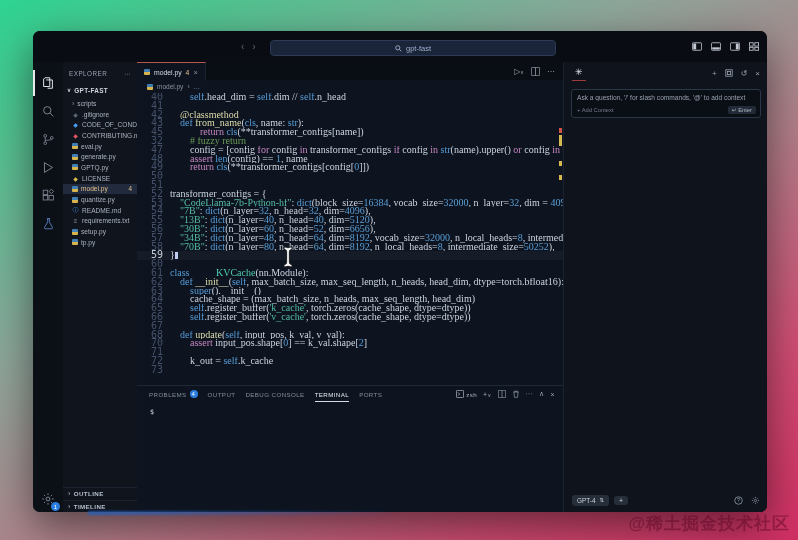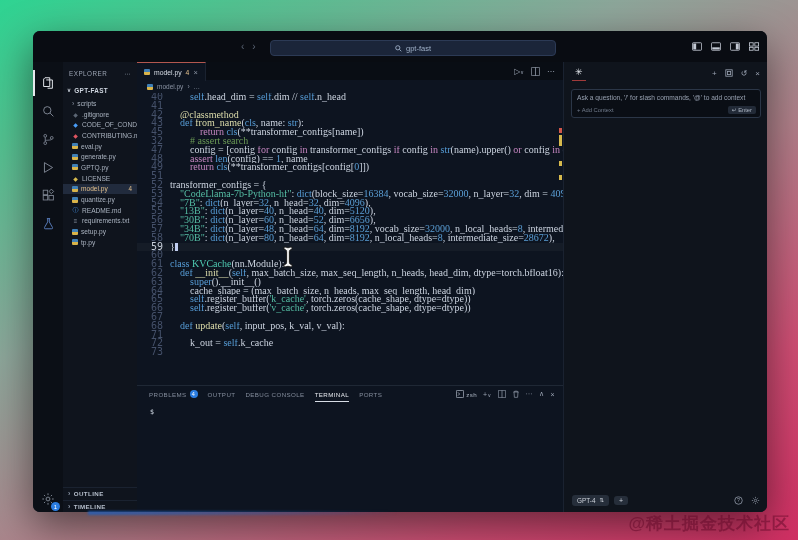--- a/index.html
+++ b/index.html
@@ -49,21 +49,21 @@
   
   .code{position:absolute;left:0;top:31px;width:426px;height:292px;overflow:hidden;
         font-family:"DejaVu Sans Mono",monospace;font-size:10px;line-height:8.8px;}
   .cline{display:flex;height:8.8px;white-space:pre;}
   .cline.current{background:rgba(255,255,255,.035);}
   .gut{flex:0 0 26px;text-align:right;padding-right:7px;color:#45516a;}
   .cline.current .gut{color:#c6cdd8;}
   .ctext{color:#ccd4e0;overflow:hidden;white-space:pre;font-family:Liberation Serif, serif;}
   .tk-kw{color:#c586c0;} .tk-dk{color:#569cd6;} .tk-bi{color:#569cd6;}
   .tk-str{color:#55bda4;} .tk-num{color:#5b9fd6;} .tk-com{color:#6a9955;}
-  .tk-dec{color:#dcdcaa;} .tk-fn{color:#dcdcaa;} .tk-cls{color:#4ec9b0;}
+  .tk-dec{color:#dcdcaa;} .tk-fn{color:#dcdcaa;} .tk-cls{color:#4ec9b0;margin-left:24px;}
   .blockcursor{display:inline-block;width:3.5px;height:7.5px;background:#c0cdf0;vertical-align:-1px;}
   .ruler-mark{position:absolute;width:3px;right:1px;}
   
   .panel{position:absolute;left:0;top:323px;width:426px;height:127px;background:#0d1420;border-top:1px solid #1f2835;}
   .ptabs{height:16px;display:flex;align-items:center;gap:10px;padding-left:12px;color:#848d9c;font-size:6.2px;letter-spacing:.4px;}
   .ptab{display:flex;align-items:center;gap:3px;height:16px;}
   .ptab.active{color:#e6e9ee;box-shadow:inset 0 -1px 0 #d7dde6;}
   .pbadge{min-width:8px;height:8px;border-radius:4px;background:#2b7de0;color:#fff;font-size:5.5px;display:flex;align-items:center;justify-content:center;}
   .ptab-actions{margin-left:auto;display:flex;align-items:center;gap:6px;padding-right:8px;color:#9aa3b2;font-size:7px;}
   .shell-label{font-size:6.2px;color:#aab3c0;display:flex;gap:2px;align-items:center;}
@@ -278,42 +278,44 @@
       <span>model.py</span>
       <span>›</span>
       <span>…</span>
     </div>
     <div class="code" id="code-area">
         <div class="cline"><span class="gut">40</span><span class="ctext">        <span class="tk-bi">self</span>.head_dim = <span class="tk-bi">self</span>.dim // <span class="tk-bi">self</span>.n_head</span></div>
         <div class="cline"><span class="gut">41</span><span class="ctext"></span></div>
         <div class="cline"><span class="gut">42</span><span class="ctext">    <span class="tk-dec">@classmethod</span></span></div>
         <div class="cline"><span class="gut">43</span><span class="ctext">    <span class="tk-dk">def</span> <span class="tk-fn">from_name</span>(<span class="tk-bi">cls</span>, name: <span class="tk-bi">str</span>):</span></div>
         <div class="cline"><span class="gut">45</span><span class="ctext">            <span class="tk-kw">return</span> <span class="tk-bi">cls</span>(**transformer_configs[name])</span></div>
-        <div class="cline"><span class="gut">32</span><span class="ctext">        <span class="tk-com"># assert search</span></span></div>
+        <div class="cline"><span class="gut">32</span><span class="ctext">        <span class="tk-com"># fuzzy return</span></span></div>
         <div class="cline"><span class="gut">47</span><span class="ctext">        config = [config <span class="tk-kw">for</span> config <span class="tk-kw">in</span> transformer_configs <span class="tk-kw">if</span> config <span class="tk-kw">in</span> <span class="tk-bi">str</span>(name).upper() <span class="tk-kw">or</span> config <span class="tk-kw">in</span> (name)]</span></div>
         <div class="cline"><span class="gut">48</span><span class="ctext">        <span class="tk-kw">assert</span> <span class="tk-bi">len</span>(config) == <span class="tk-num">1</span>, name</span></div>
         <div class="cline"><span class="gut">49</span><span class="ctext">        <span class="tk-kw">return</span> <span class="tk-bi">cls</span>(**transformer_configs[config[<span class="tk-num">0</span>]])</span></div>
+        <div class="cline"><span class="gut">50</span><span class="ctext"></span></div>
         <div class="cline"><span class="gut">51</span><span class="ctext"></span></div>
         <div class="cline"><span class="gut">52</span><span class="ctext">transformer_configs = {</span></div>
         <div class="cline"><span class="gut">53</span><span class="ctext">    <span class="tk-str">"CodeLlama-7b-Python-hf"</span>: <span class="tk-bi">dict</span>(block_size=<span class="tk-num">16384</span>, vocab_size=<span class="tk-num">32000</span>, n_layer=<span class="tk-num">32</span>, dim = <span class="tk-num">4096</span>, rope_base=),</span></div>
         <div class="cline"><span class="gut">54</span><span class="ctext">    <span class="tk-str">"7B"</span>: <span class="tk-bi">dict</span>(n_layer=<span class="tk-num">32</span>, n_head=<span class="tk-num">32</span>, dim=<span class="tk-num">4096</span>),</span></div>
         <div class="cline"><span class="gut">55</span><span class="ctext">    <span class="tk-str">"13B"</span>: <span class="tk-bi">dict</span>(n_layer=<span class="tk-num">40</span>, n_head=<span class="tk-num">40</span>, dim=<span class="tk-num">5120</span>),</span></div>
         <div class="cline"><span class="gut">56</span><span class="ctext">    <span class="tk-str">"30B"</span>: <span class="tk-bi">dict</span>(n_layer=<span class="tk-num">60</span>, n_head=<span class="tk-num">52</span>, dim=<span class="tk-num">6656</span>),</span></div>
         <div class="cline"><span class="gut">57</span><span class="ctext">    <span class="tk-str">"34B"</span>: <span class="tk-bi">dict</span>(n_layer=<span class="tk-num">48</span>, n_head=<span class="tk-num">64</span>, dim=<span class="tk-num">8192</span>, vocab_size=<span class="tk-num">32000</span>, n_local_heads=<span class="tk-num">8</span>, intermediate_size=<span class="tk-num">22016</span>, rope_base=),</span></div>
-        <div class="cline"><span class="gut">58</span><span class="ctext">    <span class="tk-str">"70B"</span>: <span class="tk-bi">dict</span>(n_layer=<span class="tk-num">80</span>, n_head=<span class="tk-num">64</span>, dim=<span class="tk-num">8192</span>, n_local_heads=<span class="tk-num">8</span>, intermediate_size=<span class="tk-num">28672</span>),</span></div>
+        <div class="cline"><span class="gut">58</span><span class="ctext">    <span class="tk-str">"70B"</span>: <span class="tk-bi">dict</span>(n_layer=<span class="tk-num">80</span>, n_head=<span class="tk-num">64</span>, dim=<span class="tk-num">8192</span>, n_local_heads=<span class="tk-num">8</span>, intermediate_size=<span class="tk-num">50252</span>),</span></div>
         <div class="cline current"><span class="gut">59</span><span class="ctext">}<span class="blockcursor"></span></span></div>
         <div class="cline"><span class="gut">60</span><span class="ctext"></span></div>
         <div class="cline"><span class="gut">61</span><span class="ctext"><span class="tk-dk">class</span> <span class="tk-cls">KVCache</span>(nn.Module):</span></div>
         <div class="cline"><span class="gut">62</span><span class="ctext">    <span class="tk-dk">def</span> <span class="tk-fn">__init__</span>(<span class="tk-bi">self</span>, max_batch_size, max_seq_length, n_heads, head_dim, dtype=torch.bfloat16):</span></div>
         <div class="cline"><span class="gut">63</span><span class="ctext">        <span class="tk-bi">super</span>().__init__()</span></div>
         <div class="cline"><span class="gut">64</span><span class="ctext">        cache_shape = (max_batch_size, n_heads, max_seq_length, head_dim)</span></div>
         <div class="cline"><span class="gut">65</span><span class="ctext">        <span class="tk-bi">self</span>.register_buffer(<span class="tk-str">'k_cache'</span>, torch.zeros(cache_shape, dtype=dtype))</span></div>
         <div class="cline"><span class="gut">66</span><span class="ctext">        <span class="tk-bi">self</span>.register_buffer(<span class="tk-str">'v_cache'</span>, torch.zeros(cache_shape, dtype=dtype))</span></div>
         <div class="cline"><span class="gut">67</span><span class="ctext"></span></div>
         <div class="cline"><span class="gut">68</span><span class="ctext">    <span class="tk-dk">def</span> <span class="tk-fn">update</span>(<span class="tk-bi">self</span>, input_pos, k_val, v_val):</span></div>
+        <div class="cline"><span class="gut">70</span><span class="ctext">        <span class="tk-kw">assert</span> input_pos.shape[<span class="tk-num">0</span>] == k_val.shape[<span class="tk-num">2</span>]</span></div>
         <div class="cline"><span class="gut">71</span><span class="ctext"></span></div>
         <div class="cline"><span class="gut">72</span><span class="ctext">        k_out = <span class="tk-bi">self</span>.k_cache</span></div>
         <div class="cline"><span class="gut">73</span><span class="ctext"></span></div>
       </div>
 
     <div class="ruler-mark" style="top:66px;height:5px;background:#d1564a"></div>
     <div class="ruler-mark" style="top:73px;height:11px;background:#d7ba4d"></div>
     <div class="ruler-mark" style="top:99px;height:5px;background:#d7ba4d"></div>
     <div class="ruler-mark" style="top:113px;height:5px;background:#d7ba4d"></div>
 

